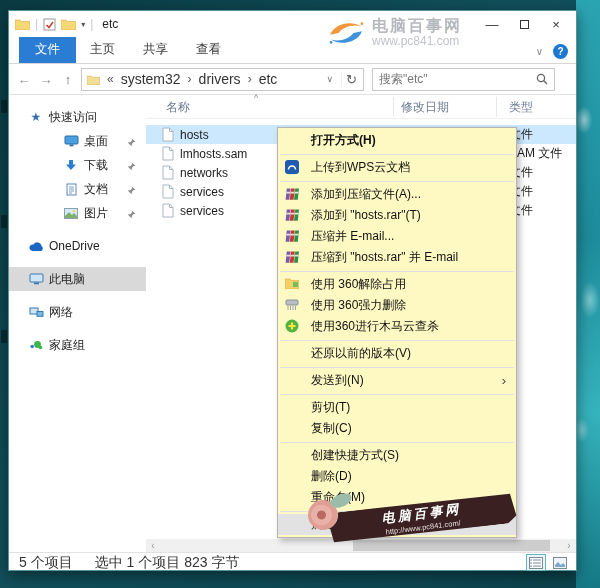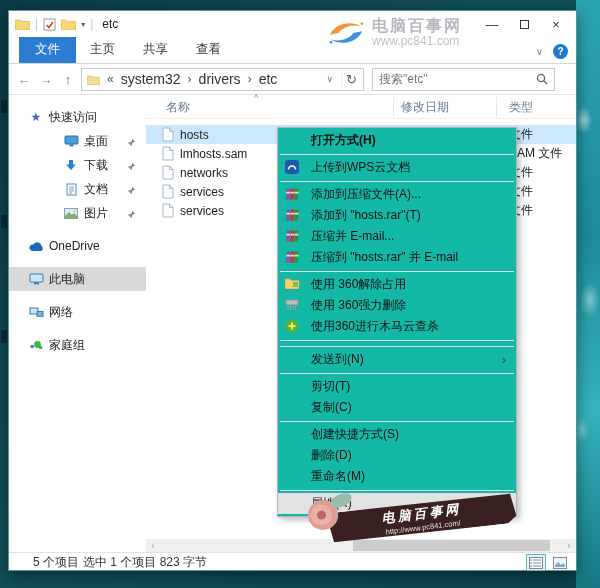--- a/index.html
+++ b/index.html
@@ -84,27 +84,27 @@
   .frow .ftype { position:absolute; left:363px; font-size:12px; color:#1d1d1d; }
 
   
   .hsb { position:absolute; left:0; right:0; bottom:0; height:13px; background:#f0f0f0; display:flex; align-items:center; }
   .hsb-arrow { width:14px; text-align:center; color:#9a9a9a; font-size:10px; }
   .hsb-track { position:relative; flex:1; height:13px; }
   .hsb-thumb { position:absolute; left:48%; width:49%; top:1px; height:11px; background:#cdcdcd; }
 
   
   .statusbar { position:relative; height:20px; border-top:1px solid #e2e2e2; display:flex; align-items:center;
-    padding-left:24px; gap:4px; font-size:12px; color:#333; }
+    padding-left:10px; gap:22px; font-size:14px; color:#333; }
   .view-toggles { position:absolute; right:6px; top:1px; display:flex; gap:4px; }
   .view-btn { width:20px; height:17px; display:flex; align-items:center; justify-content:center; }
   .view-btn.active { border:1px solid #66b3bd; background:#eaf6f8; }
 
   
-  .context-menu { position:absolute; left:277px; top:127px; width:240px; background:#14b8a6;
+  .context-menu { position:absolute; left:277px; top:127px; width:240px; background:#fef9c3;
     border:1px solid #b4b4b4; box-shadow:3px 3px 6px rgba(0,0,0,.25); padding:2px 0; z-index:10; }
   .mi { position:relative; height:21px; line-height:21px; font-size:12px; color:#111; padding-left:33px; }
   .mi.bold { font-weight:bold; }
   .mi.hover { background:#e2e2e2; }
   .mi .micon { position:absolute; left:7px; top:3px; display:inline-flex; }
   .mi .subarr { position:absolute; right:10px; top:0; color:#444; font-size:13px; }
   .msep { height:6px; position:relative; }
   .msep::after { content:""; position:absolute; left:2px; right:2px; top:3px; height:1px; background:#e0e0e0; }
 
   
@@ -486,20 +486,21 @@
   <div class="mi">
     <span class="micon">
         <svg width="14" height="14" viewBox="0 0 14 14">
           <circle cx="7" cy="7" r="6.5" fill="#52b33e"></circle>
           <path d="M7 3.5 v7 M3.5 7 h7" stroke="#ffe14d" stroke-width="2.2"></path>
         </svg>
       </span>
     <span>使用360进行木马云查杀</span>
   </div>
   <div class="msep"></div>
+  <div class="mi"><span>还原以前的版本(V)</span></div>
   <div class="msep"></div>
   <div class="mi">
     <span>发送到(N)</span>
     <span class="subarr">›</span>
   </div>
   <div class="msep"></div>
   <div class="mi"><span>剪切(T)</span></div>
   <div class="mi"><span>复制(C)</span></div>
   <div class="msep"></div>
   <div class="mi"><span>创建快捷方式(S)</span></div>

